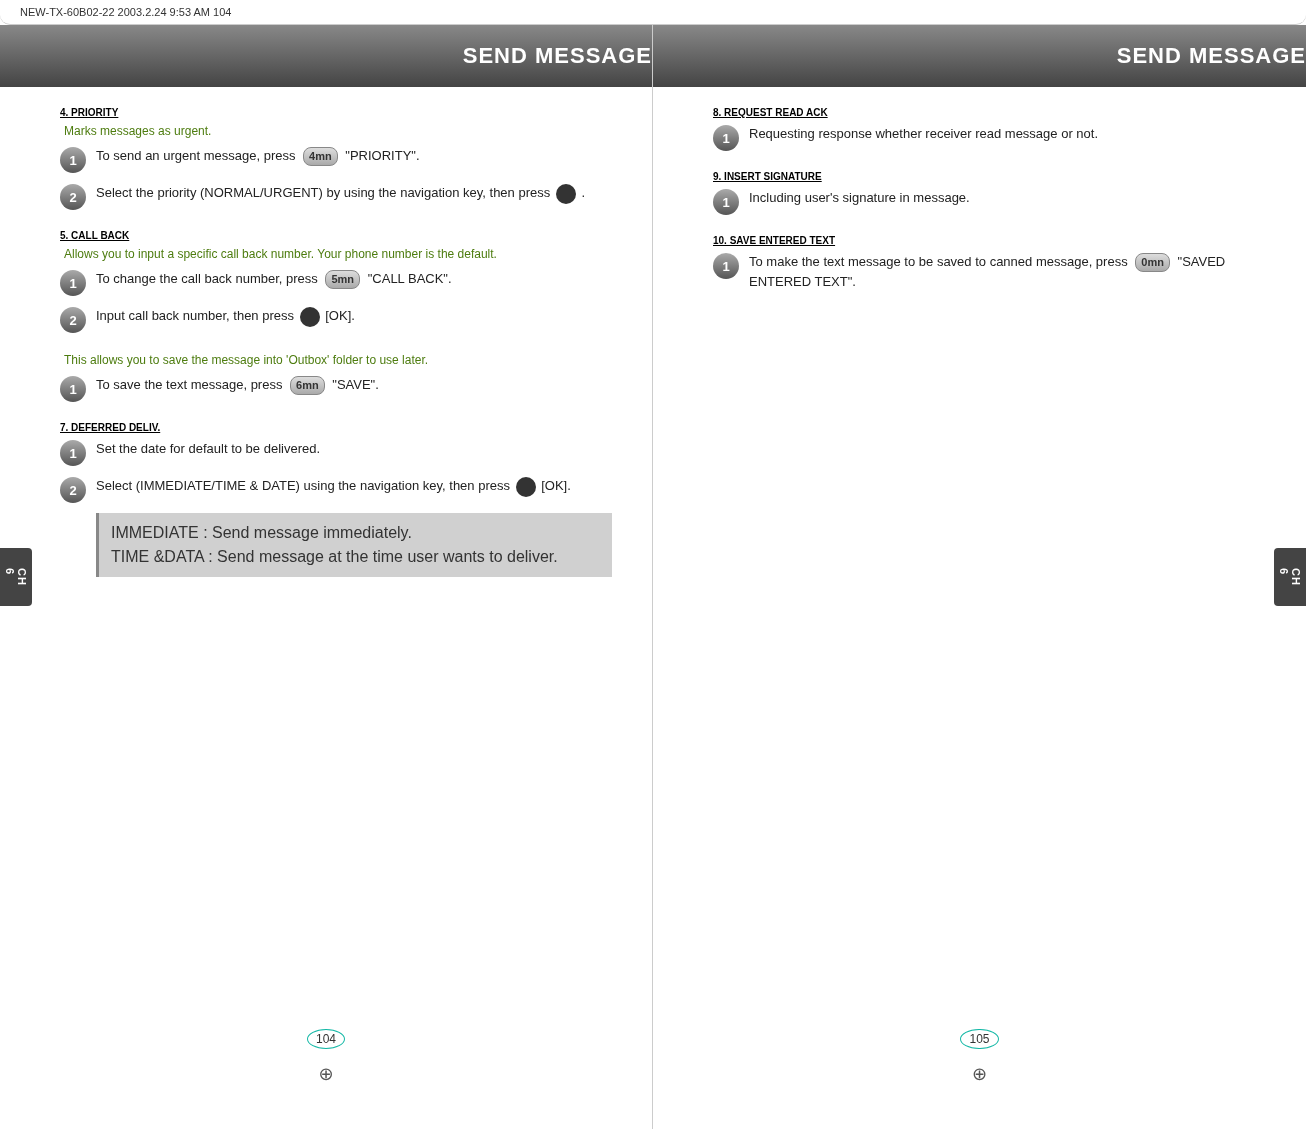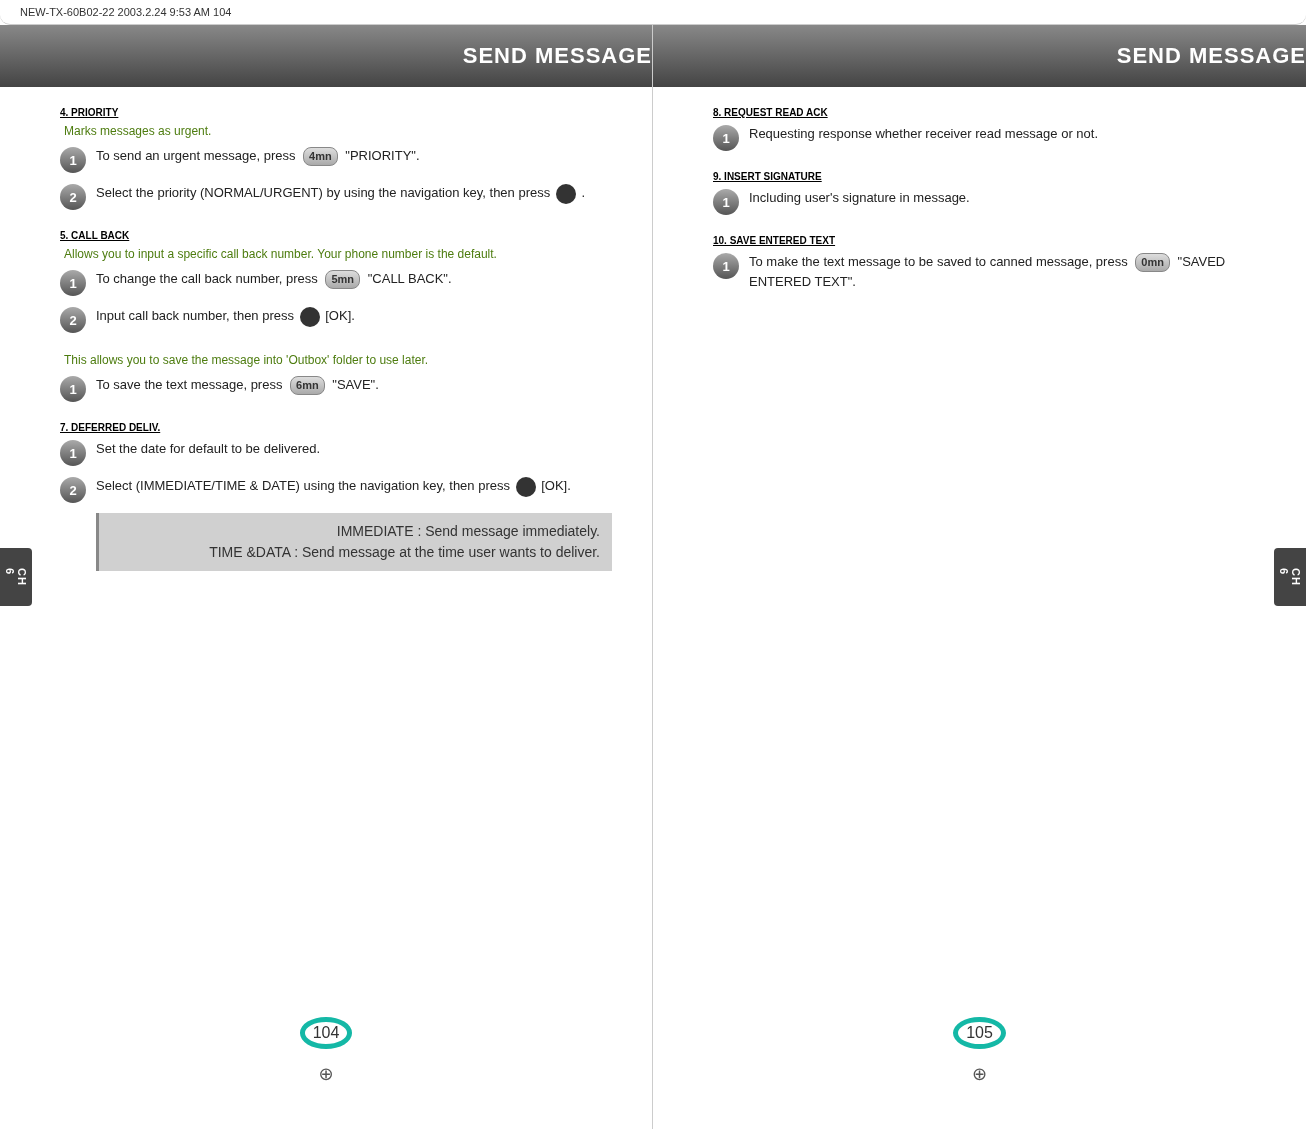--- a/index.html
+++ b/index.html
@@ -134,42 +134,42 @@
       background: #333;
       border-radius: 50%;
       vertical-align: middle;
       margin: 0 2px;
     }
 
     .info-box {
       background: #d0d0d0;
       border-left: 3px solid #888;
       padding: 8px 12px;
-      font-size: 14px;
+      font-size: 16px;
       color: #333;
       margin-top: 8px;
       margin-left: 36px;
-      text-align: right;
+      text-align: left;
       line-height: 1.5;
     }
 
     .page-num {
       text-align: center;
       font-size: 13px;
       color: #333;
       margin-top: auto;
       padding: 10px 0;
     }
 
     .page-num-circle {
       display: inline-block;
-      border: 5px solid #14b8a6;
+      border: 1px solid #14b8a6;
       border-radius: 50%;
       padding: 2px 8px;
-      font-size: 16px;
+      font-size: 12px;
     }
 
     .ch-tab {
       position: absolute;
       right: 0;
       top: 50%;
       transform: translateY(-50%);
       background: #444;
       color: #fff;
       font-size: 11px;

